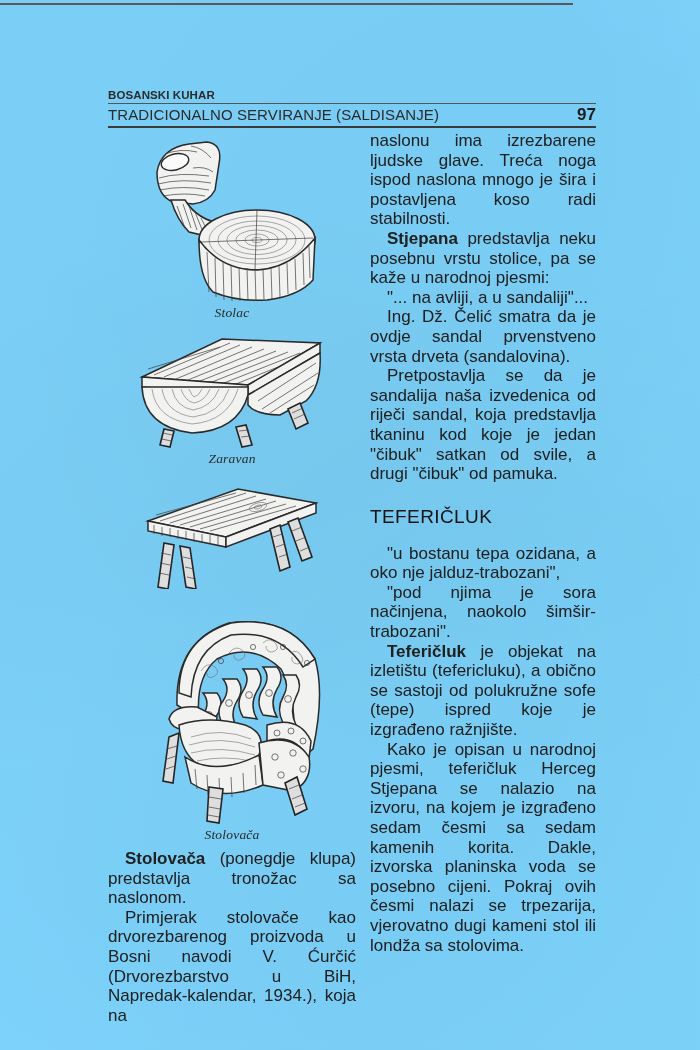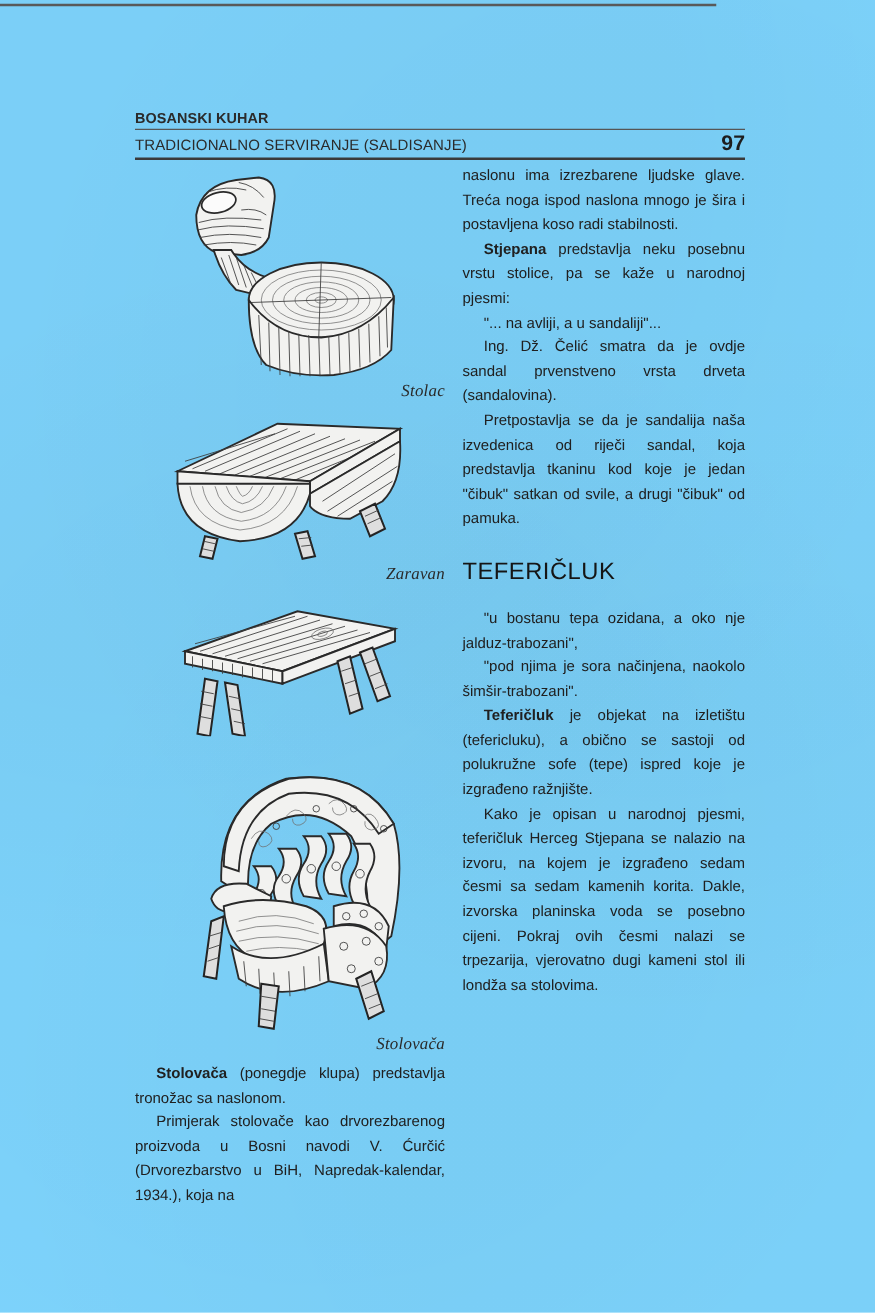--- a/index.html
+++ b/index.html
@@ -61,21 +61,21 @@
     background: #555;
     margin-top: 1px;
   }
   .header-line2-wrap {
     display: flex;
     align-items: baseline;
     justify-content: space-between;
     margin-top: 1px;
   }
   .header-line2 {
-    font-size: 12px;
+    font-size: 15px;
     letter-spacing: 0.1px;
     color: #2b2b2b;
     line-height: 14px;
     white-space: nowrap;
   }
   .page-number {
     font-size: 17px;
     font-weight: bold;
     color: #1d1d1d;
   }
@@ -107,29 +107,29 @@
   }
   .figure svg {
     display: block;
     margin: 0 auto;
   }
   .fig-caption {
     font-family: "Liberation Serif", serif;
     font-style: italic;
     font-size: 13.5px;
     color: #2a2a2a;
-    text-align: right;
+    text-align: center;
     margin-top: 2px;
     letter-spacing: 0.2px;
   }
 
   
   p.body {
     margin: 0;
-    font-size: 12px;
+    font-size: 17px;
     line-height: 19.6px;
     text-align: justify;
     text-justify: inter-word;
     color: #202020;
   }
   p.body.indent { text-indent: 17px; }
   p.body.noindent { text-indent: 0; }
   .lead { font-weight: bold; }
 
   h2.section {

